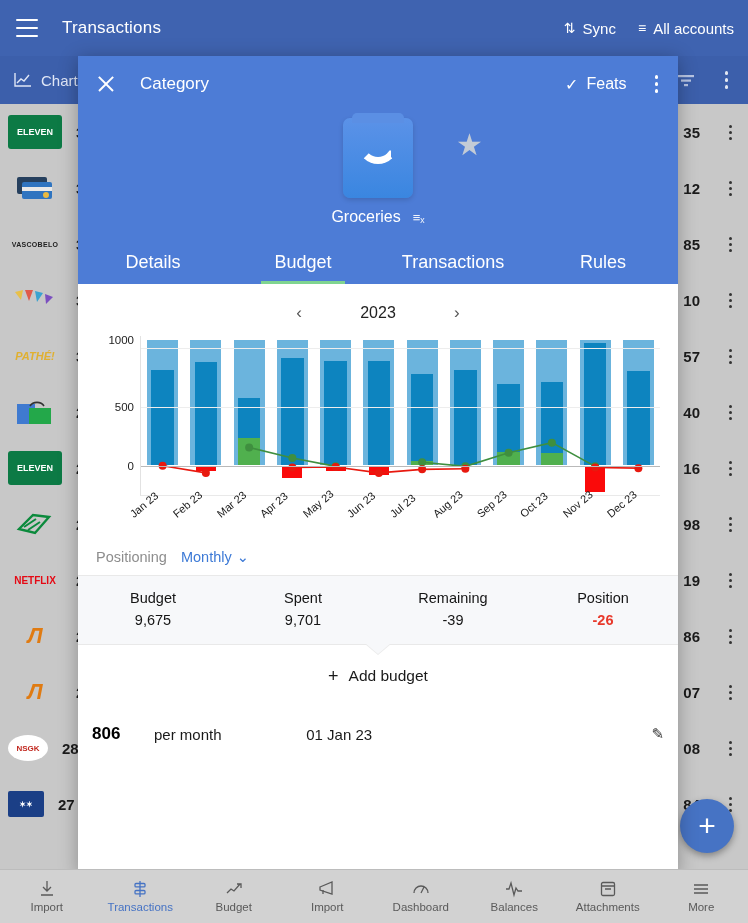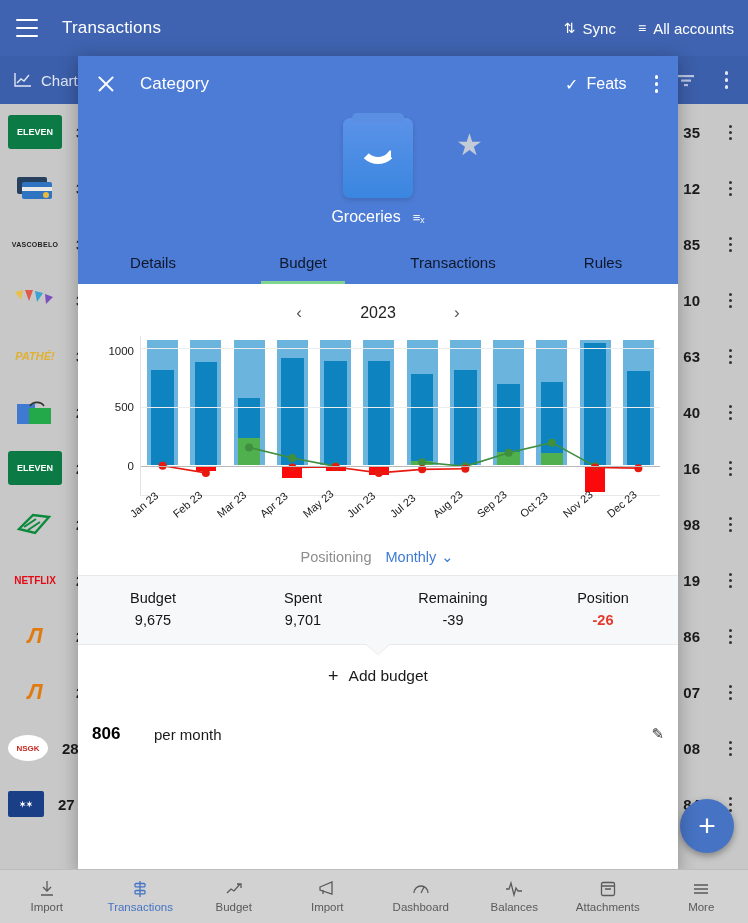--- a/index.html
+++ b/index.html
@@ -73,21 +73,21 @@
               box-shadow:0 2px 5px rgba(0,0,0,.15); }
   .cat-icon::before { content:""; position:absolute; top:-5px; left:9px; width:52px; height:10px; border-radius:5px 5px 0 0; background:#5b8fe4; }
   .smile { width:40px; height:24px; margin-top:22px; border:7px solid #fff; border-top-color:transparent;
            border-left-color:transparent; border-right-color:transparent; border-radius:0 0 40px 40px; box-sizing:border-box;}
   .star { position:absolute; left:113px; top:12px; color:#c3cbd6; font-size:30px; line-height:1; }
   .cat-name-row { display:flex; align-items:center; gap:12px; margin-top:10px; }
   .cat-name { font-size:16px; }
   .excl-ic { font-size:13px; opacity:.92; }
 
   .modal-tabs { display:flex; height:44px; }
-  .mtab { flex:1; display:flex; align-items:center; justify-content:center; font-size:15px; color:#0f172a; position:relative; }
+  .mtab { flex:1; display:flex; align-items:center; justify-content:center; font-size:18px; color:#ffffff; position:relative; }
   .mtab.active::after { content:""; position:absolute; left:22%; right:22%; bottom:0; height:3px; background:#7fd490; }
 
   .modal-body { flex:1; background:#fff; overflow:hidden; }
 
   
   .chart-sec { padding: 12px 18px 0 18px; }
   .year-row { display:flex; align-items:center; justify-content:center; gap:52px; height:34px; }
   .year-lbl { font-size:16px; color:#222; }
   .chev { color:#555; font-size:17px; width:18px; text-align:center; }
   .plot-wrap { display:flex; margin-top:6px; }
@@ -99,21 +99,21 @@
   .bars { position:absolute; inset:0; display:flex; }
   .bcol { flex:1; position:relative; }
   .bar-budget { position:absolute; bottom:0; left:14%; width:72%; background:#6bb4dd; }
   .bar-spent  { position:absolute; bottom:0; left:24%; width:52%; background:#0d84bf; }
   .bar-green  { position:absolute; left:24%; width:52%; background:#50b04e; }
   .bar-red    { position:absolute; left:27%; width:46%; background:#fa0a0a; }
   svg.overlay { position:absolute; inset:0; overflow:visible; }
   .xlabels { display:flex; margin-left:44px; margin-top:3px; height:46px; }
   .xlab { flex:1; font-size:11px; color:#1a1a1a; transform:rotate(-40deg); transform-origin:center left;
           white-space:nowrap; margin-top:7px; }
-  .pos-row { display:flex; align-items:center; justify-content:center; gap:14px; padding:4px 2px 10px 0; }
+  .pos-row { display:flex; align-items:center; justify-content:flex-start; gap:14px; padding:4px 2px 10px 0; }
   .pos-lbl { color:#8d8d8d; font-size:14.5px; }
   .pos-val { color:#3d7ad6; font-size:14.5px; display:flex; align-items:center; gap:5px;}
 
   
   .summary { background:#f7f8fa; border-top:1px solid #e9e9e9; border-bottom:1px solid #e9e9e9;
              display:flex; padding:14px 0 16px 0; position:relative; }
   .scell { flex:1; text-align:center; }
   .scell .lb { font-size:14.5px; color:#151515; }
   .scell .vl { font-size:14.5px; color:#151515; margin-top:6px; }
   .scell.neg .vl { color:#e8392b; font-weight:bold; }
@@ -227,21 +227,21 @@
       <div class="bg-right-amt">10</div>
       <div class="bg-kebab">
           <i></i>
           <i></i>
           <i></i>
         </div>
     </div>
     <div class="bg-row">
       <div class="bg-logo" style="color:#e0b030;font-size:11px;font-style:italic;">PATHÉ!</div>
       <div class="bg-amt">30</div>
-      <div class="bg-right-amt">63</div>
+      <div class="bg-right-amt">57</div>
       <div class="bg-kebab">
           <i></i>
           <i></i>
           <i></i>
         </div>
     </div>
     <div class="bg-row">
       <div class="bg-logo">
         <svg width="44" height="30" viewBox="0 0 44 30">
             <rect x="4" y="7" width="18" height="20" fill="#3f7ad0"></rect>
@@ -382,21 +382,21 @@
         <div class="year-row">
           <div class="chev">‹</div>
           <div class="year-lbl">2023</div>
           <div class="chev">›</div>
         </div>
 
         <div class="plot-wrap">
           <div class="yaxis" id="yaxis">
               <div class="ytick" style="top: 130.37px;">0</div>
               <div class="ytick" style="top: 71.1111px;">500</div>
-              <div class="ytick" style="top: 15px;">1000</div>
+              <div class="ytick" style="top: 4px;">1000</div>
             </div>
           <div class="plot" id="plot">
             <div class="bars" id="bars">
                 <div class="bcol">
                   <div class="bar-budget" style="height: 125.156px; bottom: 29.6296px;"></div>
                   <div class="bar-spent" style="height: 95.5259px; bottom: 29.6296px;"></div>
                 </div>
                 <div class="bcol">
                   <div class="bar-budget" style="height: 125.156px; bottom: 29.6296px;"></div>
                   <div class="bar-spent" style="height: 103.348px; bottom: 29.6296px;"></div>
@@ -526,20 +526,21 @@
       </div>
 
       <div class="addbudget">
         <span class="plus">+</span>
         <span>Add budget</span>
       </div>
 
       <div class="brow">
         <div class="amt">806</div>
         <div class="per">per month</div>
+        <div class="date">01 Jan 23</div>
         <div class="pencil">✎</div>
       </div>
 
     </div>
   </div>
 
   <div class="bottomnav">
     <div class="navitem">
       <svg width="18" height="18" viewBox="0 0 18 18">
         <path d="M9 1v10M5 7l4 4 4-4M3 15h12" stroke="#5a5a5a" stroke-width="1.3" fill="none"></path>

